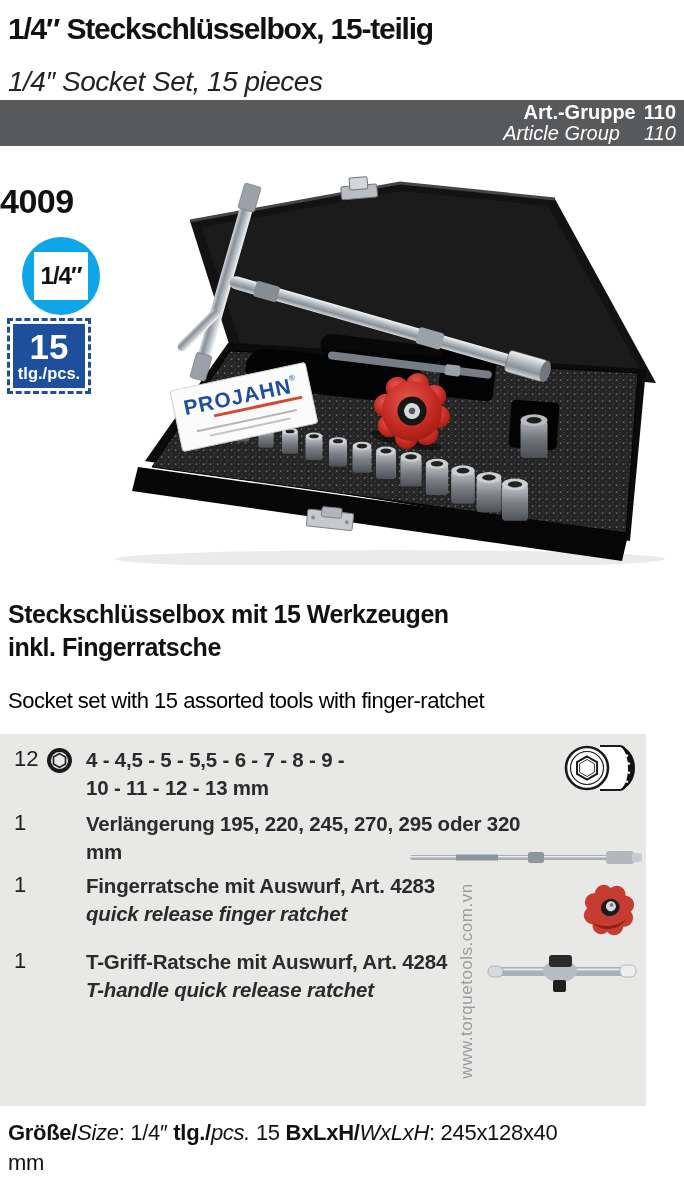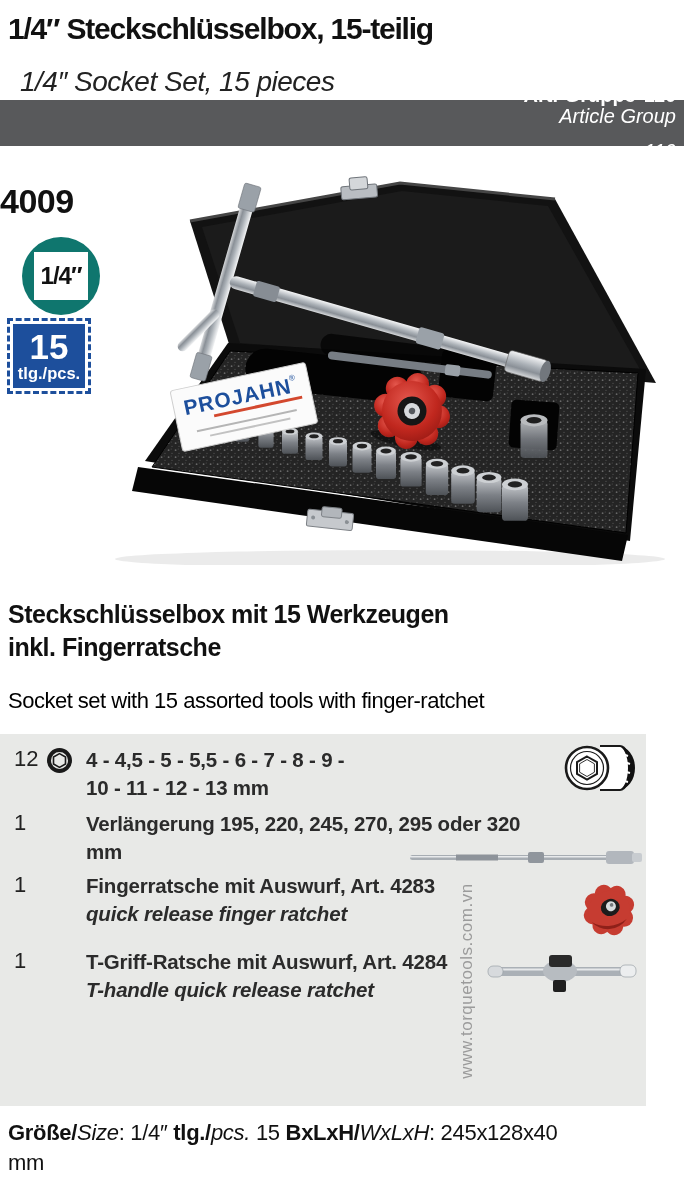--- a/index.html
+++ b/index.html
@@ -1,32 +1,32 @@
 <!DOCTYPE html>
 <html><head>
 <meta charset="utf-8">
 <style>
   html,body{margin:0;padding:0;background:#fff;}
   .page{position:relative;width:684px;height:1183px;background:#fff;overflow:hidden;
         font-family:"Liberation Sans",sans-serif;color:#1a1a1a;}
   .abs{position:absolute;}
 
   .title-de{left:8px;top:12px;font-size:30px;font-weight:bold;letter-spacing:-1.2px;color:#111;}
-  .title-en{left:8px;top:66px;font-size:28px;font-style:italic;letter-spacing:-0.5px;color:#222;margin-left:12px;}
+  .title-en{left:8px;top:66px;font-size:28px;font-style:italic;letter-spacing:-0.5px;color:#222;}
 
   .artbar{left:0;top:100px;width:684px;height:46px;background:#58595b;color:#fff;
           display:flex;flex-direction:column;justify-content:center;align-items:flex-end;
           padding-right:8px;box-sizing:border-box;line-height:21px;font-size:20px;}
   .artbar .l1{font-weight:bold;display:flex;gap:8px;}
-  .artbar .l2{font-style:italic;display:flex;gap:14px;flex-direction:column;}
+  .artbar .l2{font-style:italic;display:flex;gap:24px;}
   .artbar .val{display:inline-block;min-width:32px;text-align:right;}
 
   .artnum{left:0;top:182px;font-size:34px;font-weight:bold;color:#111;letter-spacing:-0.5px;}
 
-  .drive-badge{left:22px;top:237px;width:78px;height:78px;border-radius:50%;background:#0f766e;
+  .drive-badge{left:22px;top:237px;width:78px;height:78px;border-radius:50%;background:#0ea5e9;
                display:flex;align-items:center;justify-content:center;}
   .drive-badge .sq{width:54px;height:48px;background:#fff;display:flex;align-items:center;
                    justify-content:center;font-size:24px;font-weight:bold;color:#111;letter-spacing:-1px;}
 
   .pieces-badge{left:7px;top:318px;border:3px dashed #1d4f9c;background:#fff;padding:3px;}
   .pieces-badge .inner{width:72px;height:64px;background:#1d4f9c;color:#fff;display:flex;
                        flex-direction:column;align-items:center;justify-content:center;}
   .pieces-badge .n{font-size:35px;font-weight:bold;line-height:34px;}
   .pieces-badge .u{font-size:16.5px;font-weight:bold;line-height:18px;}
 

